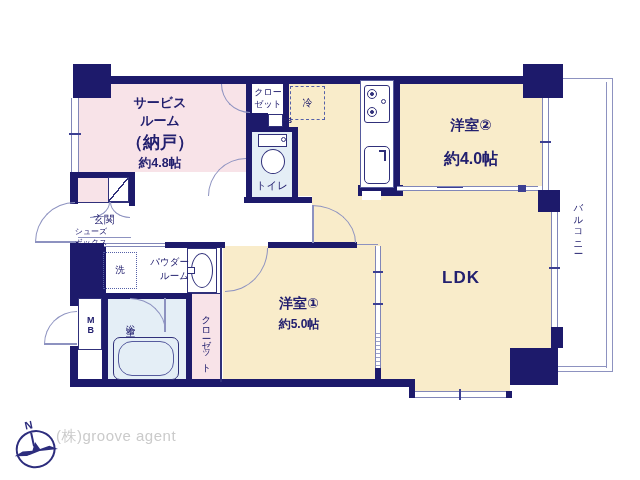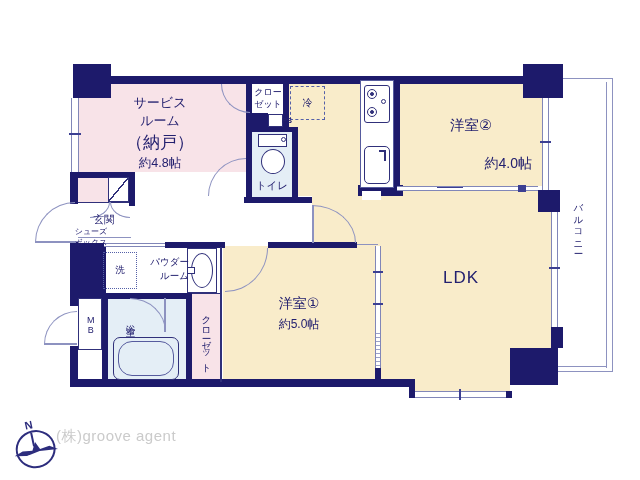--- a/index.html
+++ b/index.html
@@ -15,21 +15,21 @@
   .win-h{position:absolute;background:#fff;border-top:1px solid #8186b8;border-bottom:1px solid #8186b8;box-sizing:border-box;}
   .tick{position:absolute;background:#3c3f92;}
   .thin{position:absolute;background:#8d92c0;}
   .navythin{position:absolute;background:#30307a;}
   .arc{position:absolute;border:0 solid #8d92c0;box-sizing:border-box;}
   .arc-tl{border-top-left-radius:100% 100%;border-top-width:1.4px;border-left-width:1.4px;border-top-style:solid;border-left-style:solid;}
   .arc-tr{border-top-right-radius:100% 100%;border-top-width:1.4px;border-right-width:1.4px;border-top-style:solid;border-right-style:solid;}
   .arc-bl{border-bottom-left-radius:100% 100%;border-bottom-width:1.4px;border-left-width:1.4px;border-bottom-style:solid;border-left-style:solid;}
   .arc-br{border-bottom-right-radius:100% 100%;border-bottom-width:1.4px;border-right-width:1.4px;border-bottom-style:solid;border-right-style:solid;}
   .fix{position:absolute;background:#fff;border:1px solid #30307a;box-sizing:border-box;}
-  .lbl{position:absolute;color:#23206f;font-weight:400;text-align:center;line-height:1.42;}
+  .lbl{position:absolute;color:#23206f;font-weight:700;text-align:center;line-height:1.42;}
   .vert{writing-mode:vertical-rl;letter-spacing:2px;}
   .hatch{position:absolute;background:repeating-linear-gradient(to bottom,#9aa0c8 0 1px,transparent 1px 4px);}
   .circle{border-radius:50%;}
 </style>
 </head>
 <body>
 
 <div id="canvas">
 
   <div>
@@ -164,21 +164,21 @@
   </div>
   <div class="lbl" style="left:249px;top:87px;width:38px;font-size:9px;font-weight:500;line-height:1.3;">
     <div>クロー</div>
     <div>ゼット</div>
   </div>
   <div class="lbl" style="left:268px;top:116px;width:38px;font-size:7.5px;font-weight:700;">PS</div>
   <div class="lbl" style="left:290px;top:96px;width:35px;font-size:10px;font-weight:500;">冷</div>
   <div class="lbl" style="left:252px;top:178px;width:40px;font-size:10.5px;font-weight:500;">トイレ</div>
   <div class="lbl" style="left:410px;top:115px;width:122px;font-size:14.5px;">
     <div>洋室②</div>
-    <div style="font-size:14px;margin-top:18px;text-align:right;">約4.0帖</div>
+    <div style="font-size:16px;margin-top:12px;">約4.0帖</div>
   </div>
   <div class="lbl" style="left:395px;top:266px;width:132px;font-size:17px;letter-spacing:1px;">
     <div>LDK</div>
   </div>
   <div class="lbl" style="left:239px;top:294px;width:120px;font-size:14px;">
     <div>洋室①</div>
     <div style="font-size:12px;margin-top:2px;">約5.0帖</div>
   </div>
   <div class="lbl vert" style="left:200px;top:300px;height:78px;font-size:9.5px;font-weight:500;letter-spacing:1px;">クローゼット</div>
   <div class="lbl vert" style="left:124px;top:304px;height:30px;font-size:9.5px;font-weight:500;">浴室</div>

